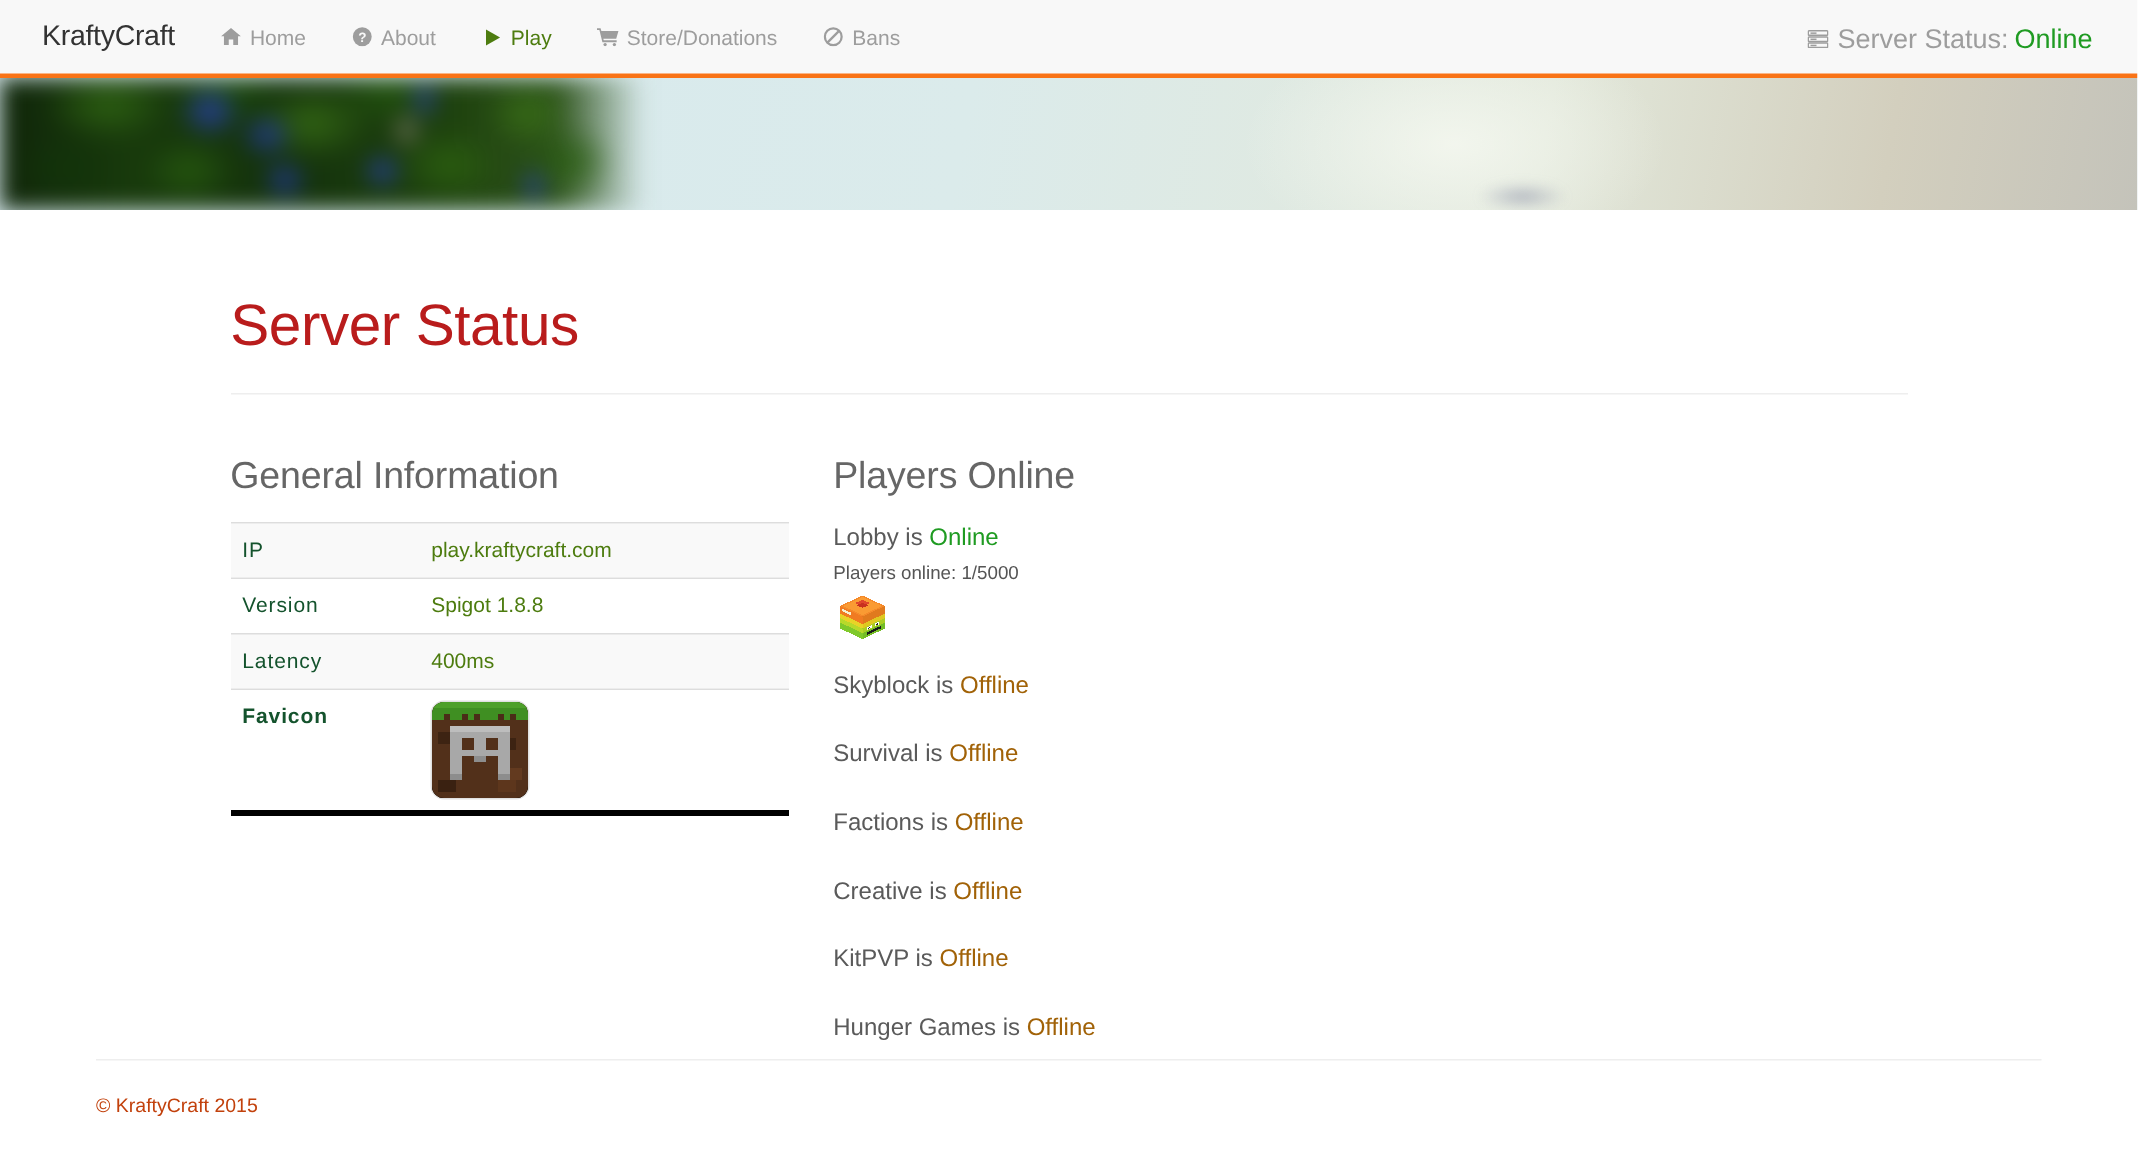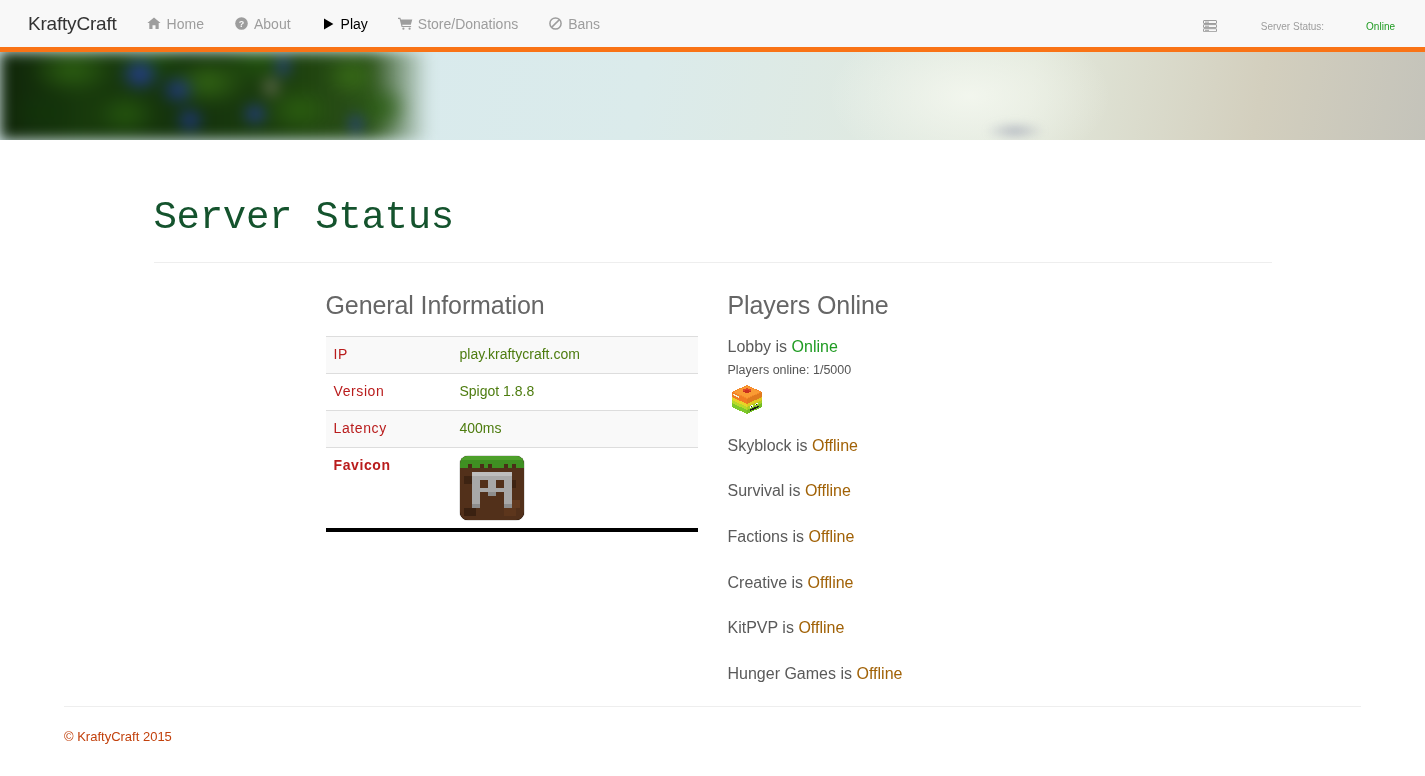--- a/index.html
+++ b/index.html
@@ -14,21 +14,21 @@
     font-family: "Liberation Sans", sans-serif;
     color: #333333;
     -webkit-font-smoothing: antialiased;
   }
 
   
   .navbar {
     position: relative;
     height: 52px;
     background: #f8f8f8;
-    border-bottom: 5px solid #f97316;
+    border-bottom: 3px solid #f97316;
     display: flex;
     align-items: center;
     padding: 0 15px;
   }
   .brand {
     font-size: 19px;
     color: #333333;
     padding: 0 15px 0 13px;
     letter-spacing: -0.2px;
     text-decoration: none;
@@ -47,43 +47,42 @@
     display: flex;
     align-items: center;
     height: 52px;
     padding: 0 15px;
     font-size: 14px;
     color: #9d9d9d;
     text-decoration: none;
     white-space: nowrap;
     cursor: pointer;
   }
-  .nav-item.active { color: #000000; }
+  .nav-item.active { color: #4d7c0f; }
   .nav-ico {
     display: inline-flex;
     align-items: center;
     justify-content: center;
     width: 15px;
     height: 14px;
     margin-right: 5px;
     flex: 0 0 auto;
   }
   .nav-ico svg { display: block; }
 
   .navbar-right {
     position: absolute;
     right: 30px;
     top: 0;
     height: 52px;
     display: flex;
     align-items: center;
-    font-size: 10px;
+    font-size: 18px;
     color: #9d9d9d;
     white-space: nowrap;
-    gap: 38px;
   }
   .status-online { color: #1f9b22; margin-left: 4px; }
 
   
   .banner {
     position: relative;
     height: 88px;
     overflow: hidden;
     background: #dcecef;
   }
@@ -152,38 +151,36 @@
   
   .container {
     width: 1170px;
     margin: 0 auto;
     padding: 0 15px;
   }
 
   .page-title {
     font-size: 39px;
     font-weight: normal;
-    color: #14532d;
+    color: #b91c1c;
     margin: 56px 0 0 0;
     padding: 0 0 0 11px;
     letter-spacing: -0.3px;
-    font-family: Liberation Mono, monospace;
   }
   .title-rule {
     border: 0;
     border-top: 1px solid #eeeeee;
     margin: 22px 11px 0 11px;
   }
 
   
   .row {
     display: flex;
-    margin-top: 28px;
+    margin-top: 40px;
     padding: 0 11px;
-    justify-content: center;
   }
   .col-left  { width: 372px; flex: 0 0 372px; }
   .col-right { width: 372px; flex: 0 0 372px; margin-left: 30px; }
 
   .section-title {
     font-size: 25px;
     font-weight: normal;
     color: #666666;
     margin: 0 0 16px 0;
     letter-spacing: -0.1px;
@@ -194,21 +191,21 @@
     width: 100%;
     border-collapse: collapse;
     font-size: 14px;
   }
   .info-table tr { border-top: 1px solid #dddddd; }
   .info-table tr:first-child { border-top: 1px solid #dddddd; }
   .info-table tr.striped { background: #f9f9f9; }
   .info-table td {
     padding: 8px 8px 8px 8px;
     vertical-align: top;
-    color: #b91c1c;
+    color: #14532d;
     line-height: 1.42;
   }
   .info-table td.label { width: 126px; letter-spacing: .6px; }
   .info-table td.value { color: #4d7c0f; }
   .info-table tr.last { border-bottom: 4px solid #000000; font-weight: bold; }
 
   
   .favicon {
     width: 64px;
     height: 64px;

